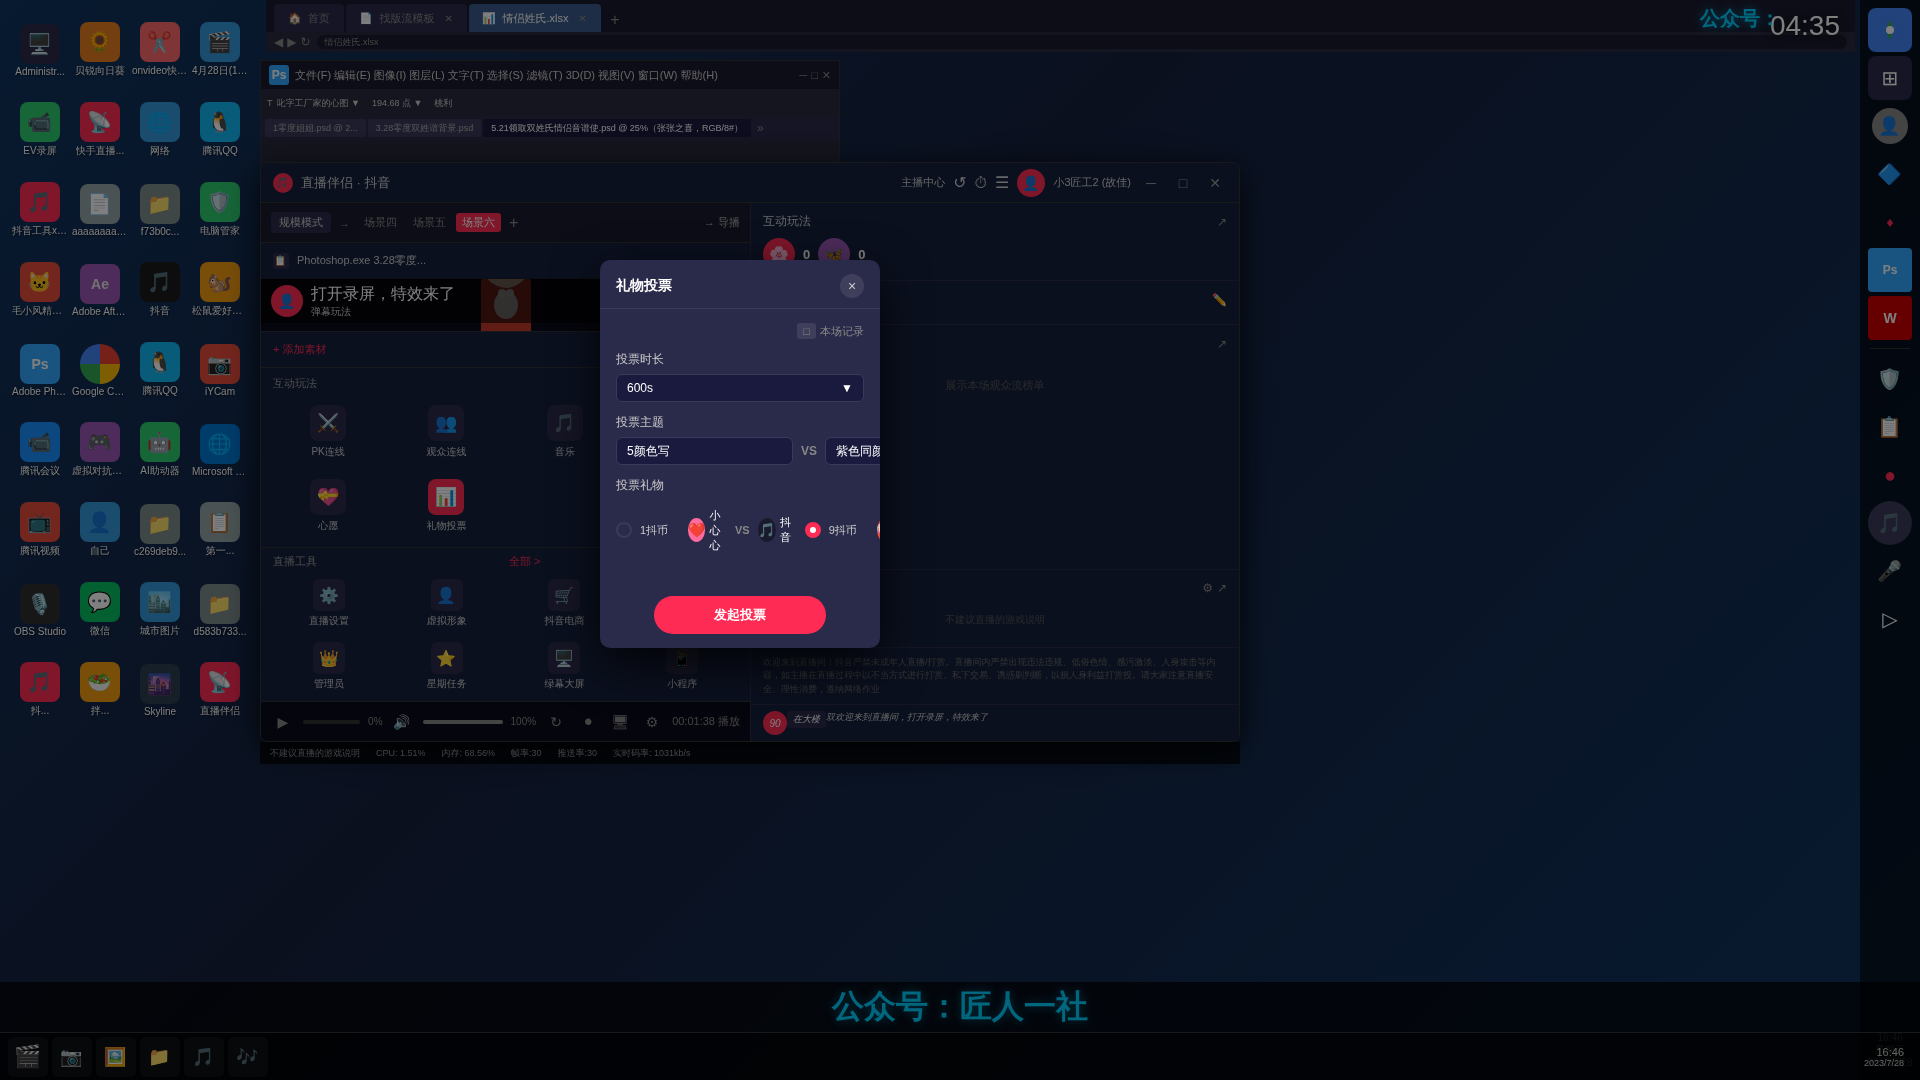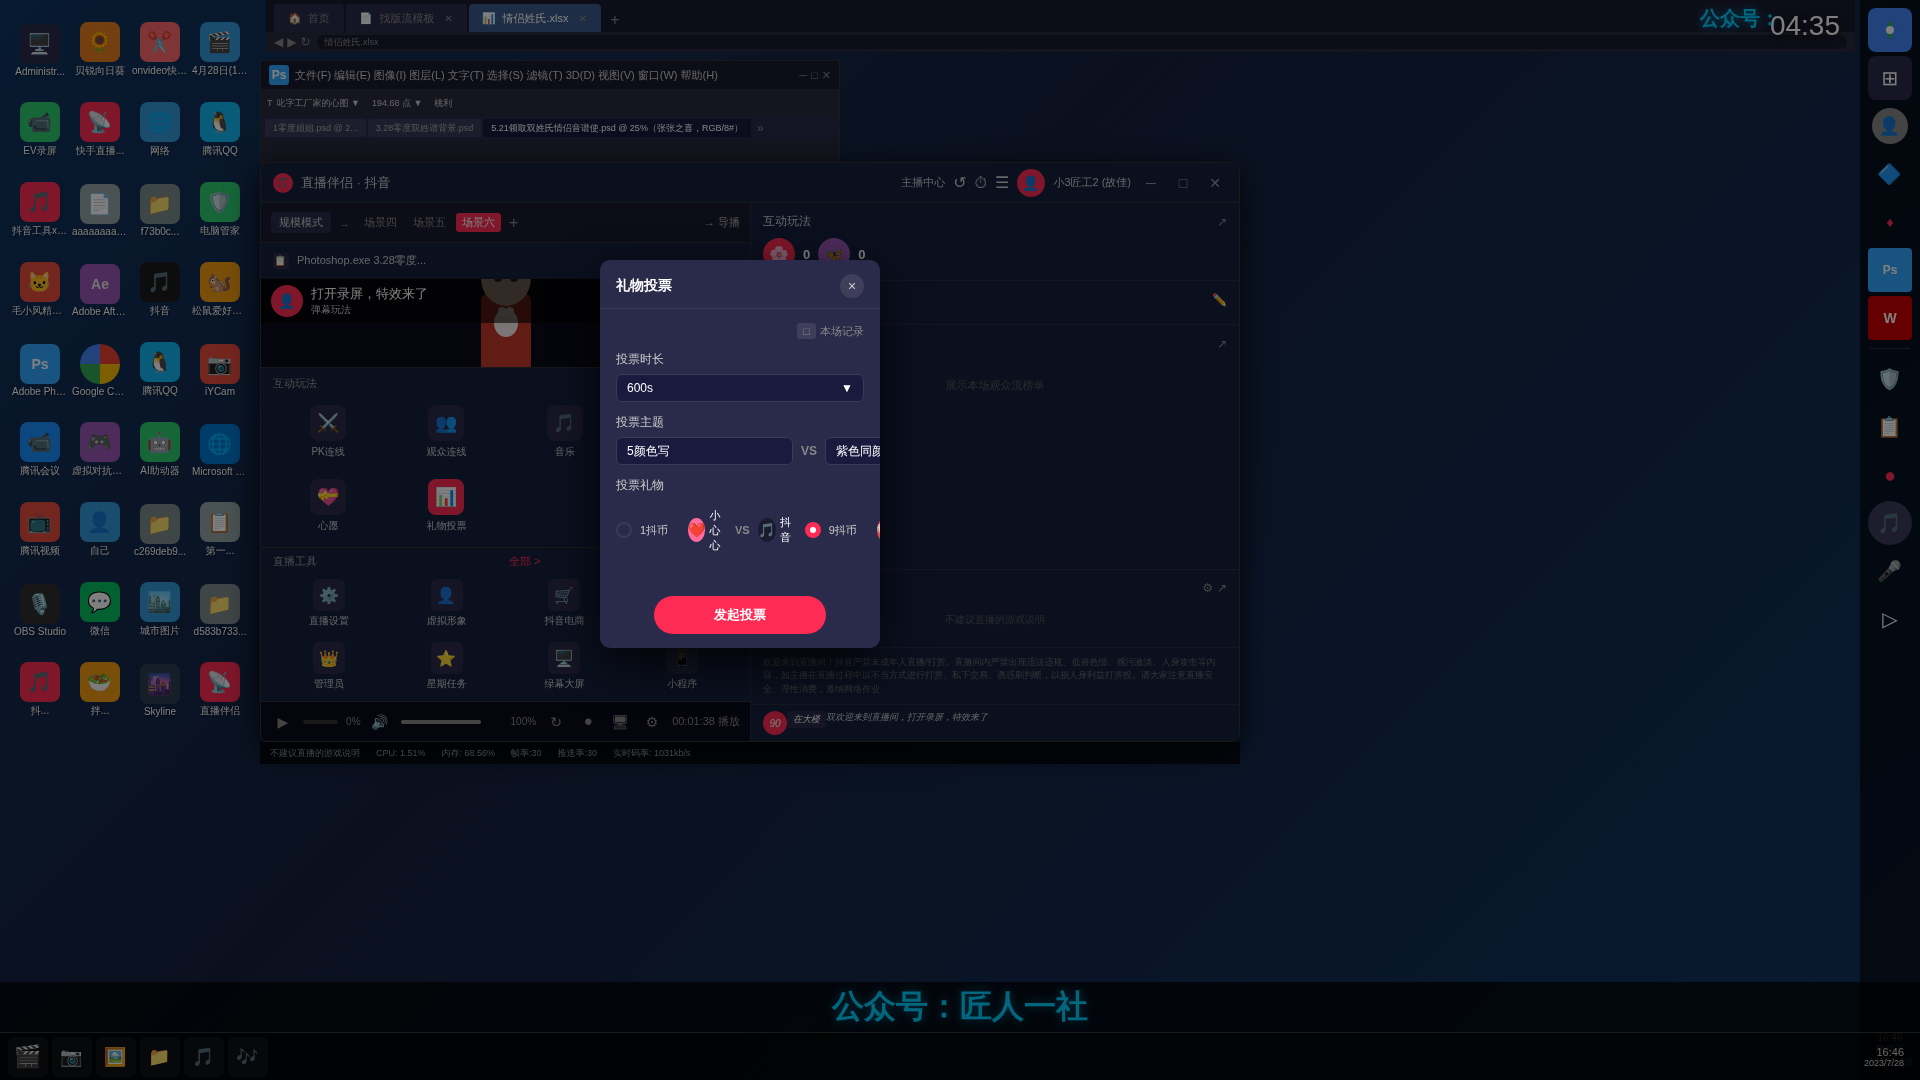--- a/index.html
+++ b/index.html
@@ -265,21 +265,21 @@
       height: 32px;
       border-radius: 50%;
       background: #fe2c55;
       display: flex;
       align-items: center;
       justify-content: center;
       font-size: 14px;
       color: white;
     }
 
-    .stream-info { color: white; font-size: 13px; }
+    .stream-info { color: white; font-size: 16px; }
     .stream-status { color: #ccc; font-size: 10px; }
 
     .preview-stats {
       display: flex;
       gap: 10px;
       margin-left: auto;
       color: #ccc;
       font-size: 11px;
     }
 
@@ -1155,20 +1155,24 @@
               <ellipse cx="80" cy="110" rx="12" ry="14" fill="white" opacity="0.9"></ellipse>
               <circle cx="76" cy="98" r="4" fill="white" opacity="0.9"></circle>
               <circle cx="84" cy="98" r="4" fill="white" opacity="0.9"></circle>
 
               <rect x="60" y="158" width="16" height="40" rx="4" fill="#2c3e50"></rect>
               <rect x="84" y="158" width="16" height="40" rx="4" fill="#2c3e50"></rect>
             </svg>
           </div>
         </div>
 
+        <div class="add-source-bar">
+          <button class="add-source-btn">+ 添加素材</button>
+          <button class="clear-btn">清空</button>
+        </div>
 
         <div class="interact-panel">
           <div class="interact-title">互动玩法</div>
           <div class="interact-grid">
             <div class="interact-btn">
               <div class="ib-icon">⚔️</div>
               <span class="ib-label">PK连线</span>
             </div>
             <div class="interact-btn">
               <div class="ib-icon">👥</div>
@@ -1238,21 +1242,21 @@
         <div class="control-bar">
           <button class="ctrl-btn">▶</button>
           <div class="progress-bar">
             <div class="progress-fill" style="width:0%;"></div>
           </div>
           <span style="color:#888;font-size:10px;">0%</span>
           <button class="ctrl-btn">🔊</button>
           <div class="vol-bar">
             <div class="vol-fill"></div>
           </div>
-          <span style="color:#888;font-size:10px;margin-left:22px;">100%</span>
+          <span style="color:#888;font-size:10px;">100%</span>
           <button class="ctrl-btn">↻</button>
           <button class="ctrl-btn">⏺</button>
           <button class="ctrl-btn">🖥</button>
           <button class="ctrl-btn">⚙</button>
           <span class="stream-time">00:01:38 播放</span>
         </div>
       </div>
 
       <div class="right-panel">
 

